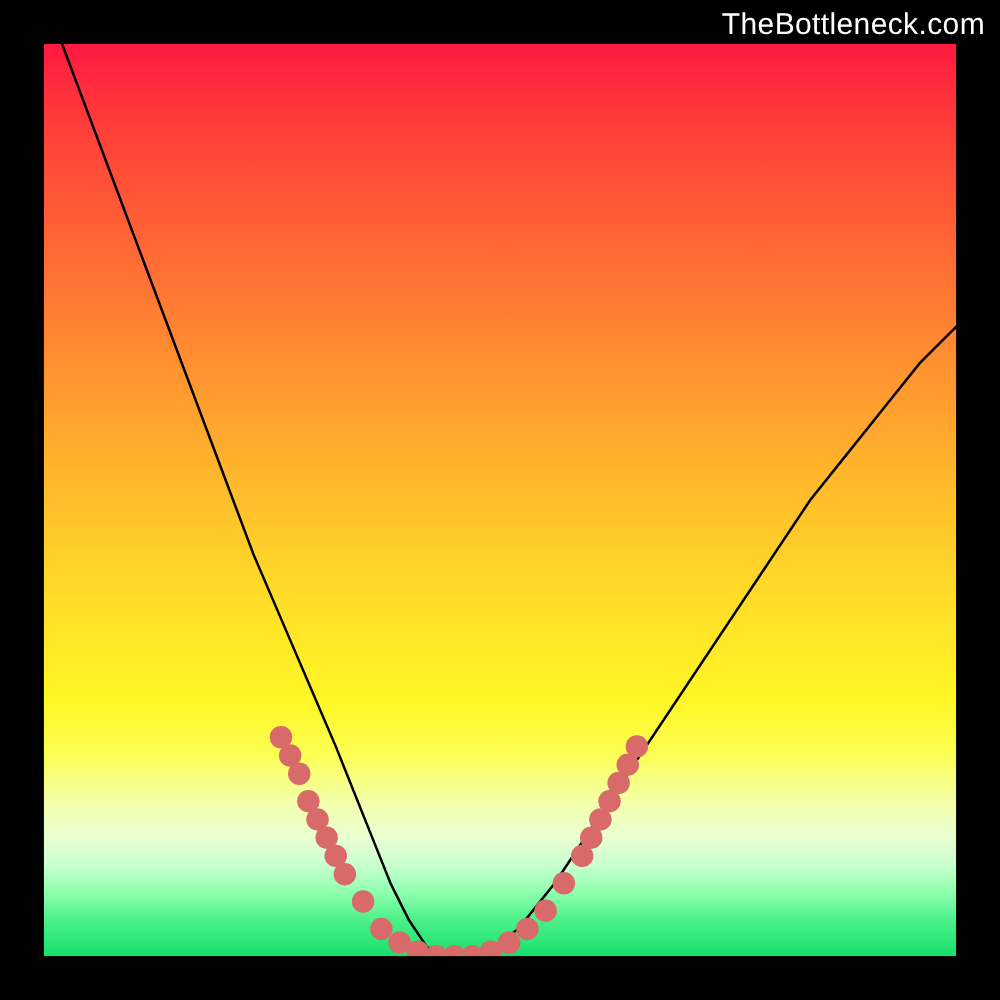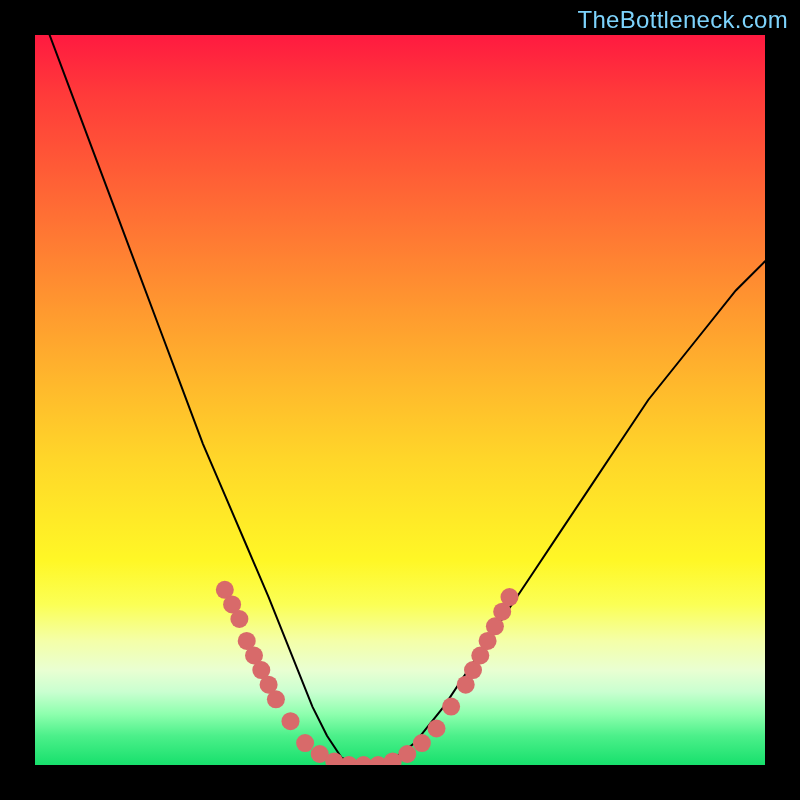--- a/index.html
+++ b/index.html
@@ -44,21 +44,21 @@
       #c9ffd0 90%,
       #8effae 93%,
       #4cf08a 96%,
       #17e06c 100%
     );
   }
   .watermark {
     position: absolute;
     top: 6px;
     right: 12px;
-    color: #7dd3fc;
+    color: #ffffff;
     font-size: 24px;
     font-weight: 500;
     letter-spacing: 0.3px;
     z-index: 10;
   }
   svg.curve {
     position: absolute;
     inset: 0;
   }
 </style>

